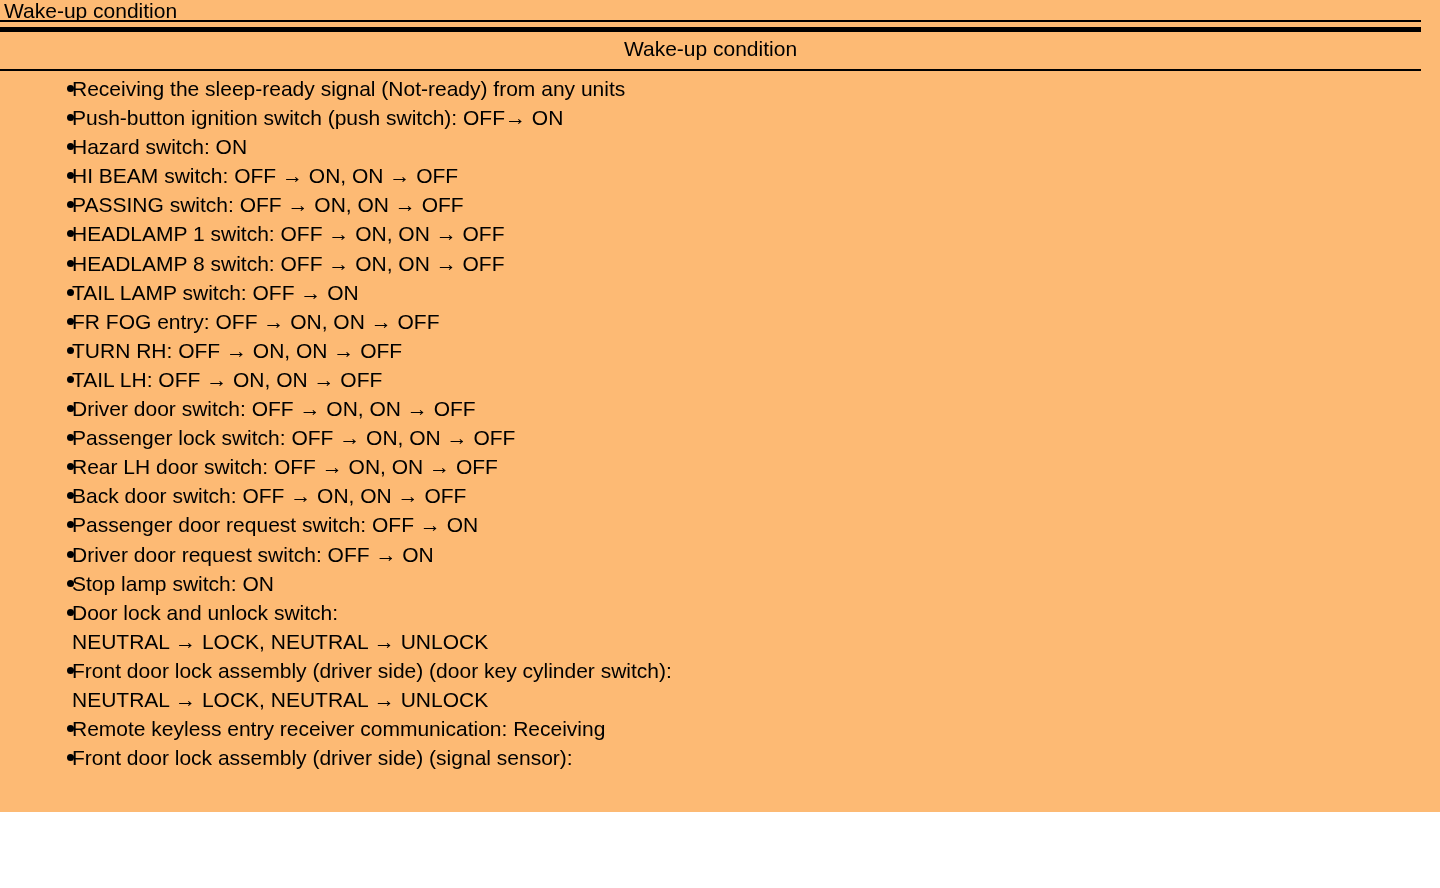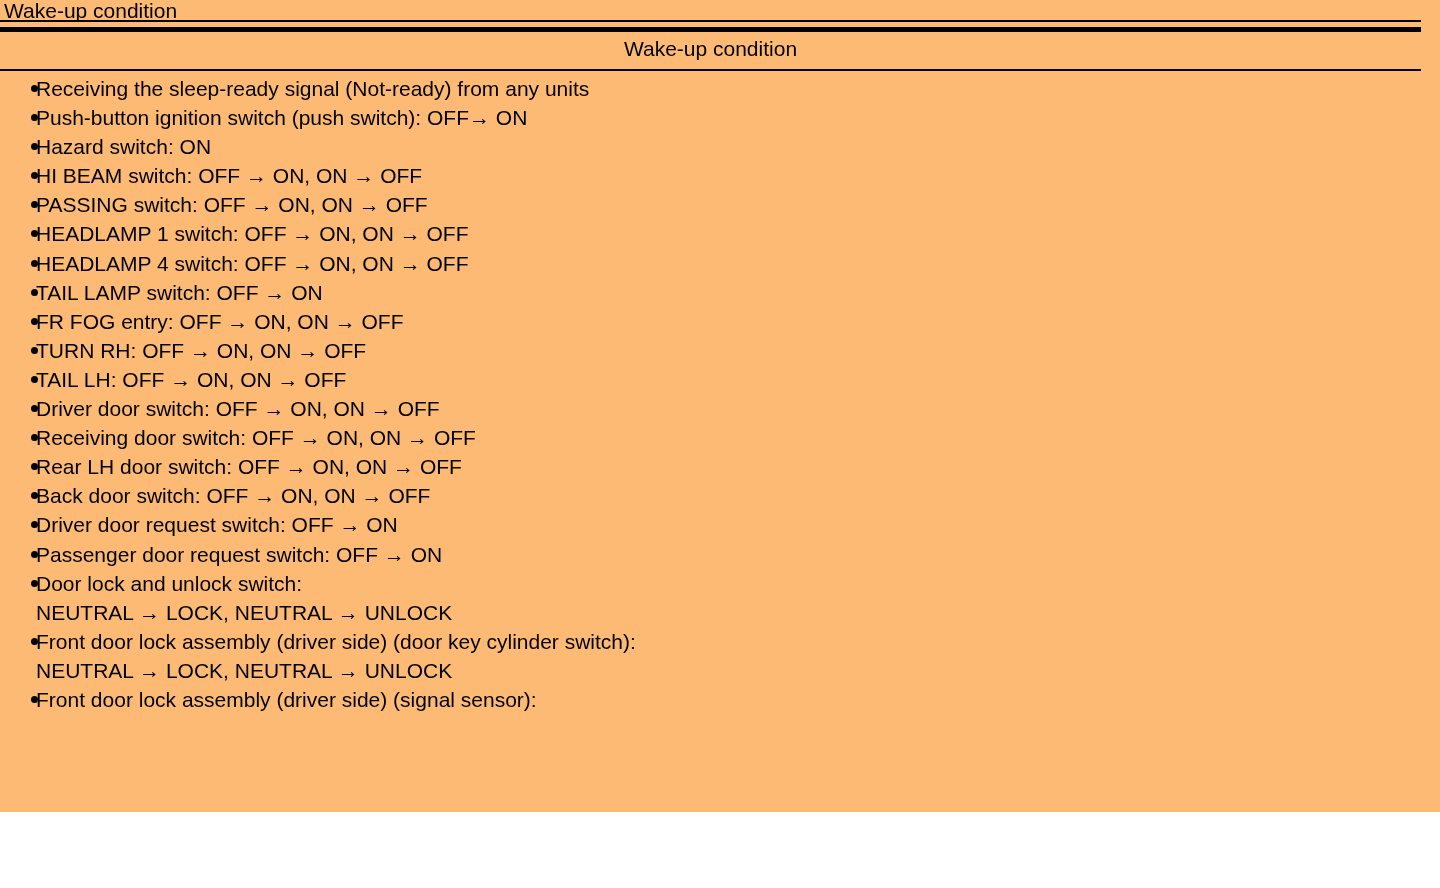--- a/index.html
+++ b/index.html
@@ -52,20 +52,21 @@
     width: 1421px;
     margin: 0;
     padding: 0;
     list-style: none;
   }
   .condition-item {
     position: relative;
     padding-left: 36px;
     line-height: 29.1px;
     white-space: nowrap;
+    margin-left: 36px;
   }
   .condition-item .dot {
     position: absolute;
     left: 31px;
     top: 11px;
     width: 7px;
     height: 7px;
     background: #000000;
     border-radius: 50%;
   }
@@ -108,21 +109,21 @@
       <li class="condition-item">
         <span class="dot"></span>
         <div class="line">PASSING switch: OFF → ON, ON → OFF</div>
       </li>
       <li class="condition-item">
         <span class="dot"></span>
         <div class="line">HEADLAMP 1 switch: OFF → ON, ON → OFF</div>
       </li>
       <li class="condition-item">
         <span class="dot"></span>
-        <div class="line">HEADLAMP 4 switch: OFF → ON, ON → OFF</div>
+        <div class="line">HEADLAMP 8 switch: OFF → ON, ON → OFF</div>
       </li>
       <li class="condition-item">
         <span class="dot"></span>
         <div class="line">TAIL LAMP switch: OFF → ON</div>
       </li>
       <li class="condition-item">
         <span class="dot"></span>
         <div class="line">FR FOG entry: OFF → ON, ON → OFF</div>
       </li>
       <li class="condition-item">
@@ -132,49 +133,57 @@
       <li class="condition-item">
         <span class="dot"></span>
         <div class="line">TAIL LH: OFF → ON, ON → OFF</div>
       </li>
       <li class="condition-item">
         <span class="dot"></span>
         <div class="line">Driver door switch: OFF → ON, ON → OFF</div>
       </li>
       <li class="condition-item">
         <span class="dot"></span>
-        <div class="line">Receiving door switch: OFF → ON, ON → OFF</div>
+        <div class="line">Passenger lock switch: OFF → ON, ON → OFF</div>
       </li>
       <li class="condition-item">
         <span class="dot"></span>
         <div class="line">Rear LH door switch: OFF → ON, ON → OFF</div>
       </li>
       <li class="condition-item">
         <span class="dot"></span>
         <div class="line">Back door switch: OFF → ON, ON → OFF</div>
       </li>
       <li class="condition-item">
         <span class="dot"></span>
+        <div class="line">Passenger door request switch: OFF → ON</div>
+      </li>
+      <li class="condition-item">
+        <span class="dot"></span>
         <div class="line">Driver door request switch: OFF → ON</div>
       </li>
       <li class="condition-item">
         <span class="dot"></span>
-        <div class="line">Passenger door request switch: OFF → ON</div>
+        <div class="line">Stop lamp switch: ON</div>
       </li>
       <li class="condition-item">
         <span class="dot"></span>
         <div class="line">Door lock and unlock switch:</div>
         <div class="line">NEUTRAL → LOCK, NEUTRAL → UNLOCK</div>
       </li>
       <li class="condition-item">
         <span class="dot"></span>
         <div class="line">Front door lock assembly (driver side) (door key cylinder switch):</div>
         <div class="line">NEUTRAL → LOCK, NEUTRAL → UNLOCK</div>
       </li>
       <li class="condition-item">
         <span class="dot"></span>
+        <div class="line">Remote keyless entry receiver communication: Receiving</div>
+      </li>
+      <li class="condition-item">
+        <span class="dot"></span>
         <div class="line">Front door lock assembly (driver side) (signal sensor):</div>
       </li>
     </ul>
 
   <div class="rule bottom-rule"></div>
 
 </div>
 
 </body></html>

